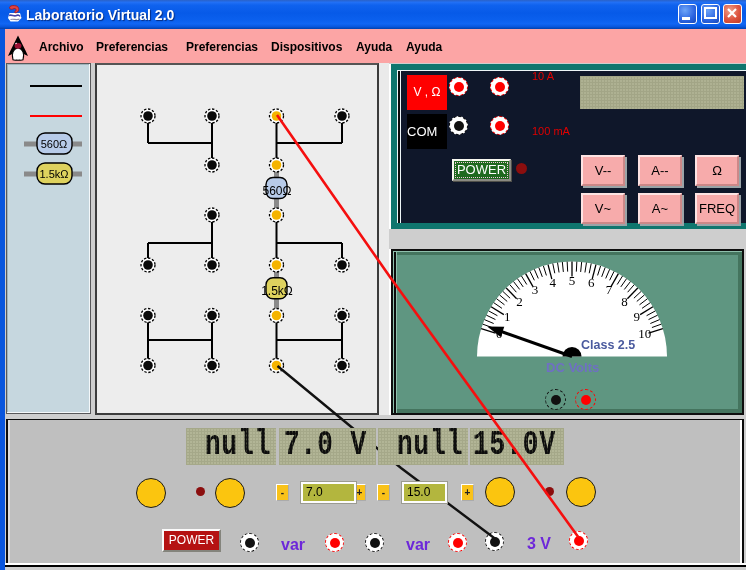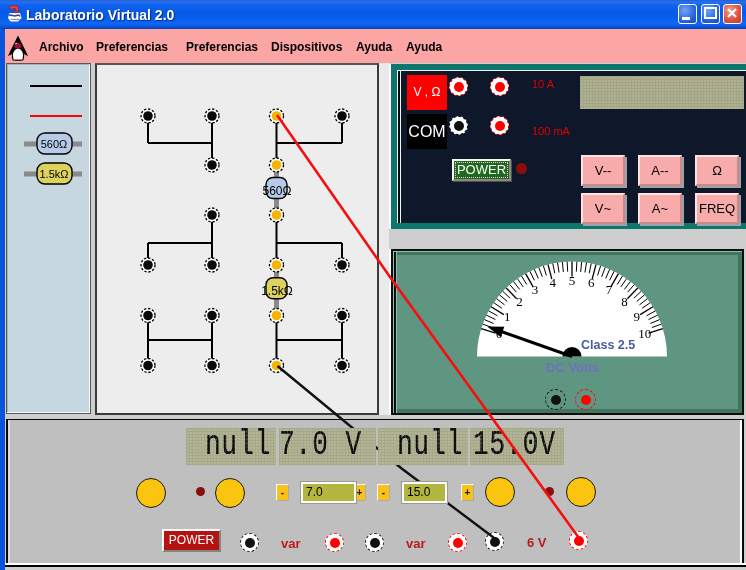--- a/index.html
+++ b/index.html
@@ -28,21 +28,21 @@
 
   
   #palette { left:6px; top:63px; width:85px; height:351px; background:#c6d7df; border:1px solid #58585a; box-shadow: inset -1px -1px 0 #f4f8fa, inset 1px 1px 0 #9fb3bb; }
 
   
   #board { left:95px; top:63px; width:284px; height:352px; background:#ededed; border:2px solid #3c3c3c; border-top-color:#555; }
 
   
   #mmeter { left:391px; top:64px; width:391px; height:165px; background:#0f172a; border:6px solid #0f766e; box-shadow: -2px 0 0 #ffffff, inset 1px 1px 0 #eef6f8, inset -2px 0 0 #f6fafc, inset 3px 0 0 #0b0b0b, inset 4px 0 0 #eef6f8; }
   #vohm { position:absolute; left:10px; top:5px; width:40px; height:35px; background:#ff0000; color:#fff; font-size:12px; text-align:center; line-height:35px; }
-  #com { position:absolute; left:10px; top:44px; width:40px; height:35px; background:#000; color:#fff; font-size:16px; text-align:center; line-height:35px; }
+  #com { position:absolute; left:10px; top:44px; width:40px; height:35px; background:#000; color:#fff; font-size:13px; text-align:left; line-height:35px; }
   .jack { position:absolute; width:19px; height:19px; border-radius:50%; background:#fff; }
   .jack i { position:absolute; left:50%; top:50%; width:10px; height:10px; margin:-5px 0 0 -5px; border-radius:50%; display:block; }
   .jr { border:1.6px dashed #ff0000; } .jr i { background:#ff0000; }
   .jt { background:transparent !important; width:21px !important; height:21px !important; }
   .jb { border:1.6px dashed #111; } .jb i { background:#111; }
   #lcd-top { position:absolute; left:183px; top:6px; width:164px; height:33px; background-color:#aeb192;
      background-image:linear-gradient(#a2a586 1px, transparent 1px),linear-gradient(90deg,#a2a586 1px, transparent 1px);
      background-size:3px 3px; }
   .rlbl { position:absolute; color:#e00000; font-size:11px; }
   #powerbtn { position:absolute; left:55px; top:89px; width:59px; height:22px; background:#1e691e; border:2px solid; border-color:#f8f8f0 #8a8a82 #8a8a82 #f8f8f0; box-shadow:1px 1px 0 #50504a; outline:1px dotted #f0c8dc; outline-offset:-4px; color:#fff; font-size:13px; text-align:center; line-height:18px; }
@@ -50,29 +50,29 @@
   .pinkbtn { position:absolute; width:44px; height:31px; background:#f7abab; border-top:2px solid #fde3e3; border-left:2px solid #fde3e3; border-right:2px solid #c88; border-bottom:2px solid #c88; box-shadow:2px 2px 0 #9aa4a8; color:#000; font-size:13px; text-align:center; line-height:27px; }
 
   
   #ameter { left:391px; top:249px; width:353px; height:166px; background:#5f9681; border:2px solid #0e0e0e; box-shadow: -2px 0 0 #ffffff, inset 1px 1px 0 #8fbfac, inset 3px 0 0 #0b0b0b, inset 4px 0 0 #8fbfac, inset 0 0 0 4px #44745e; }
 
   
   #bottom { left:6px; top:419px; width:738px; height:144px; background:#bfbfbf; border:2px solid #0a0a0a; border-top:1px solid #0a0a0a; border-bottom:none; box-shadow: inset -2px 0 0 #ffffff, inset 2px 0 0 #dddddd; }
   .lcd { position:absolute; z-index:5; height:37px; background-color:#b2b596;
      background-image:linear-gradient(#a5a889 1px, transparent 1px),linear-gradient(90deg,#a5a889 1px, transparent 1px);
      background-size:3px 3px;
-     font-family:"Liberation Mono", monospace; font-weight:normal; color:#141414; font-size:26px; line-height:37px; white-space:pre; overflow:hidden; }
+     font-family:"Liberation Mono", monospace; font-weight:bold; color:#141414; font-size:26px; line-height:37px; white-space:pre; overflow:hidden; }
   .lcd span { display:inline-block; transform:scaleY(1.32); transform-origin:50% 55%; letter-spacing:1px;
      background-image:repeating-linear-gradient(90deg,#0d0d0d 0 2px,rgba(35,37,28,.5) 2px 3px),repeating-linear-gradient(0deg,#0d0d0d 0 2px,rgba(35,37,28,.5) 2px 3px);
      -webkit-background-clip:text; background-clip:text; color:transparent; }
   .knob { position:absolute; width:30px; height:30px; border-radius:50%; background:#fbc50f; border:1.2px solid #1a1a1a; }
   .vbox { position:absolute; z-index:5; height:21px; background:#b3b63e; border:2px solid #fdfdfd; box-shadow:0 0 0 1px #9b9b90; color:#000; font-size:12px; line-height:17px; padding-left:3px; }
   .sbtn { position:absolute; width:13px; height:17px; background:#f9c21a; border:1px outset #fff; color:#222; font-size:10px; font-weight:bold; text-align:center; line-height:15px; }
   #pwr2 { position:absolute; left:154px; top:109px; width:59px; height:23px; background:#b51212; border:2px solid; border-color:#fafafa #84847c #84847c #fafafa; color:#fff; font-size:12px; text-align:center; line-height:19px; }
-  .blbl { position:absolute; color:#b91c1c; font-size:13px; font-weight:bold; }
+  .blbl { position:absolute; color:#6d28d9; font-size:16px; font-weight:bold; }
 </style>
 </head>
 <body>
 
 <div class="abs" id="titlebar">
   <svg class="abs" style="left:7px;top:5px" width="17" height="18" viewBox="0 0 17 18">
     <path d="M2.5 8 L13 8 L14.5 13 L11 16.5 L3.5 16.5 L1 13 Z" fill="#fff"></path>
     <path d="M3 1.5 C1.5 3.5 4 5 6 4 C9 2.5 10 5 8 6.5 C6.5 7.6 9 8.5 10.5 7 C12.5 5 12 2 9.5 1 C7 0.2 4 0.5 3 1.5 Z" fill="#d44" stroke="#a11" stroke-width="0.8"></path>
     <path d="M2 10.5 C4.5 9 7 12 9.5 10.5 C11 9.5 12.5 10.5 13 11.5" stroke="#44a" stroke-width="1.6" fill="none"></path>
     <path d="M3.5 14.5 C6 13.5 10 15.5 12.5 14" stroke="#88a" stroke-width="1.2" fill="none"></path>
@@ -203,21 +203,21 @@
     </div>
   <div class="jack jr" style="left:93px;top:7px">
       <i></i>
     </div>
   <div class="jack jb" style="left:52px;top:46px">
       <i></i>
     </div>
   <div class="jack jr" style="left:93px;top:46px">
       <i></i>
     </div>
-  <span class="rlbl" style="left:135px;top:8px">10 A</span>
+  <span class="rlbl" style="left:135px;top:0">10 A</span>
   <span class="rlbl" style="left:135px;top:55px">100 mA</span>
   <div id="lcd-top"></div>
   <div id="powerbtn">POWER</div>
   <div class="led" style="left:119px;top:93px;width:11px;height:11px"></div>
   <div class="pinkbtn" style="left:184px;top:85px">V--</div>
   <div class="pinkbtn" style="left:241px;top:85px">A--</div>
   <div class="pinkbtn" style="left:298px;top:85px">Ω</div>
   <div class="pinkbtn" style="left:184px;top:123px">V~</div>
   <div class="pinkbtn" style="left:241px;top:123px">A~</div>
   <div class="pinkbtn" style="left:298px;top:123px">FREQ</div>
@@ -299,21 +299,21 @@
   <div class="jack jb jt" style="left:152px;top:138px">
       <i></i>
     </div>
   <div class="jack jr jt" style="left:182px;top:138px">
       <i></i>
     </div>
 </div>
 
 <div class="abs" id="bottom">
   <div class="lcd" style="left:178px;top:8px;width:90px;padding-left:19px"><span>null</span></div>
-  <div class="lcd" style="left:271px;top:8px;width:97px;"><span>7.0 V</span></div>
+  <div class="lcd" style="left:271px;top:8px;width:97px;padding-left:5px"><span>7.0 V</span></div>
   <div class="lcd" style="left:370px;top:8px;width:90px;padding-left:19px"><span>null</span></div>
   <div class="lcd" style="left:462px;top:8px;width:94px;padding-left:3px"><span>15.0V</span></div>
 
   <div class="knob" style="left:128px;top:58px"></div>
   <div class="led" style="left:188px;top:67px;width:9px;height:9px"></div>
   <div class="knob" style="left:207px;top:58px"></div>
   <div class="sbtn" style="left:268px;top:64px">-</div>
   <div class="vbox" style="left:293px;top:62px;width:55px">7.0</div>
   <div class="sbtn" style="left:345px;top:64px">+</div>
   <div class="sbtn" style="left:369px;top:64px">-</div>
@@ -334,21 +334,21 @@
   <div class="jack jb" style="left:357px;top:113px">
       <i></i>
     </div>
   <span class="blbl" style="left:398px;top:116px">var</span>
   <div class="jack jr" style="left:440px;top:113px">
       <i></i>
     </div>
   <div class="jack jb" style="left:477px;top:112px">
       <i></i>
     </div>
-  <span class="blbl" style="left:519px;top:115px">6 V</span>
+  <span class="blbl" style="left:519px;top:115px">3 V</span>
   <div class="jack jr" style="left:561px;top:111px">
       <i></i>
     </div>
 </div>
 
 <svg class="abs" id="wireblack" style="left:0;top:0;pointer-events:none;z-index:4" width="746" height="570">
   <polyline points="277.5,366 401,468 497.5,540.5" fill="none" stroke="#111" stroke-width="2.4"></polyline>
 </svg>
 <svg class="abs" id="wirered" style="left:0;top:0;pointer-events:none;z-index:6" width="746" height="570">
   <polyline points="277,115 390,277 578.6,537.5" fill="none" stroke="#f50f0f" stroke-width="2.6"></polyline>

